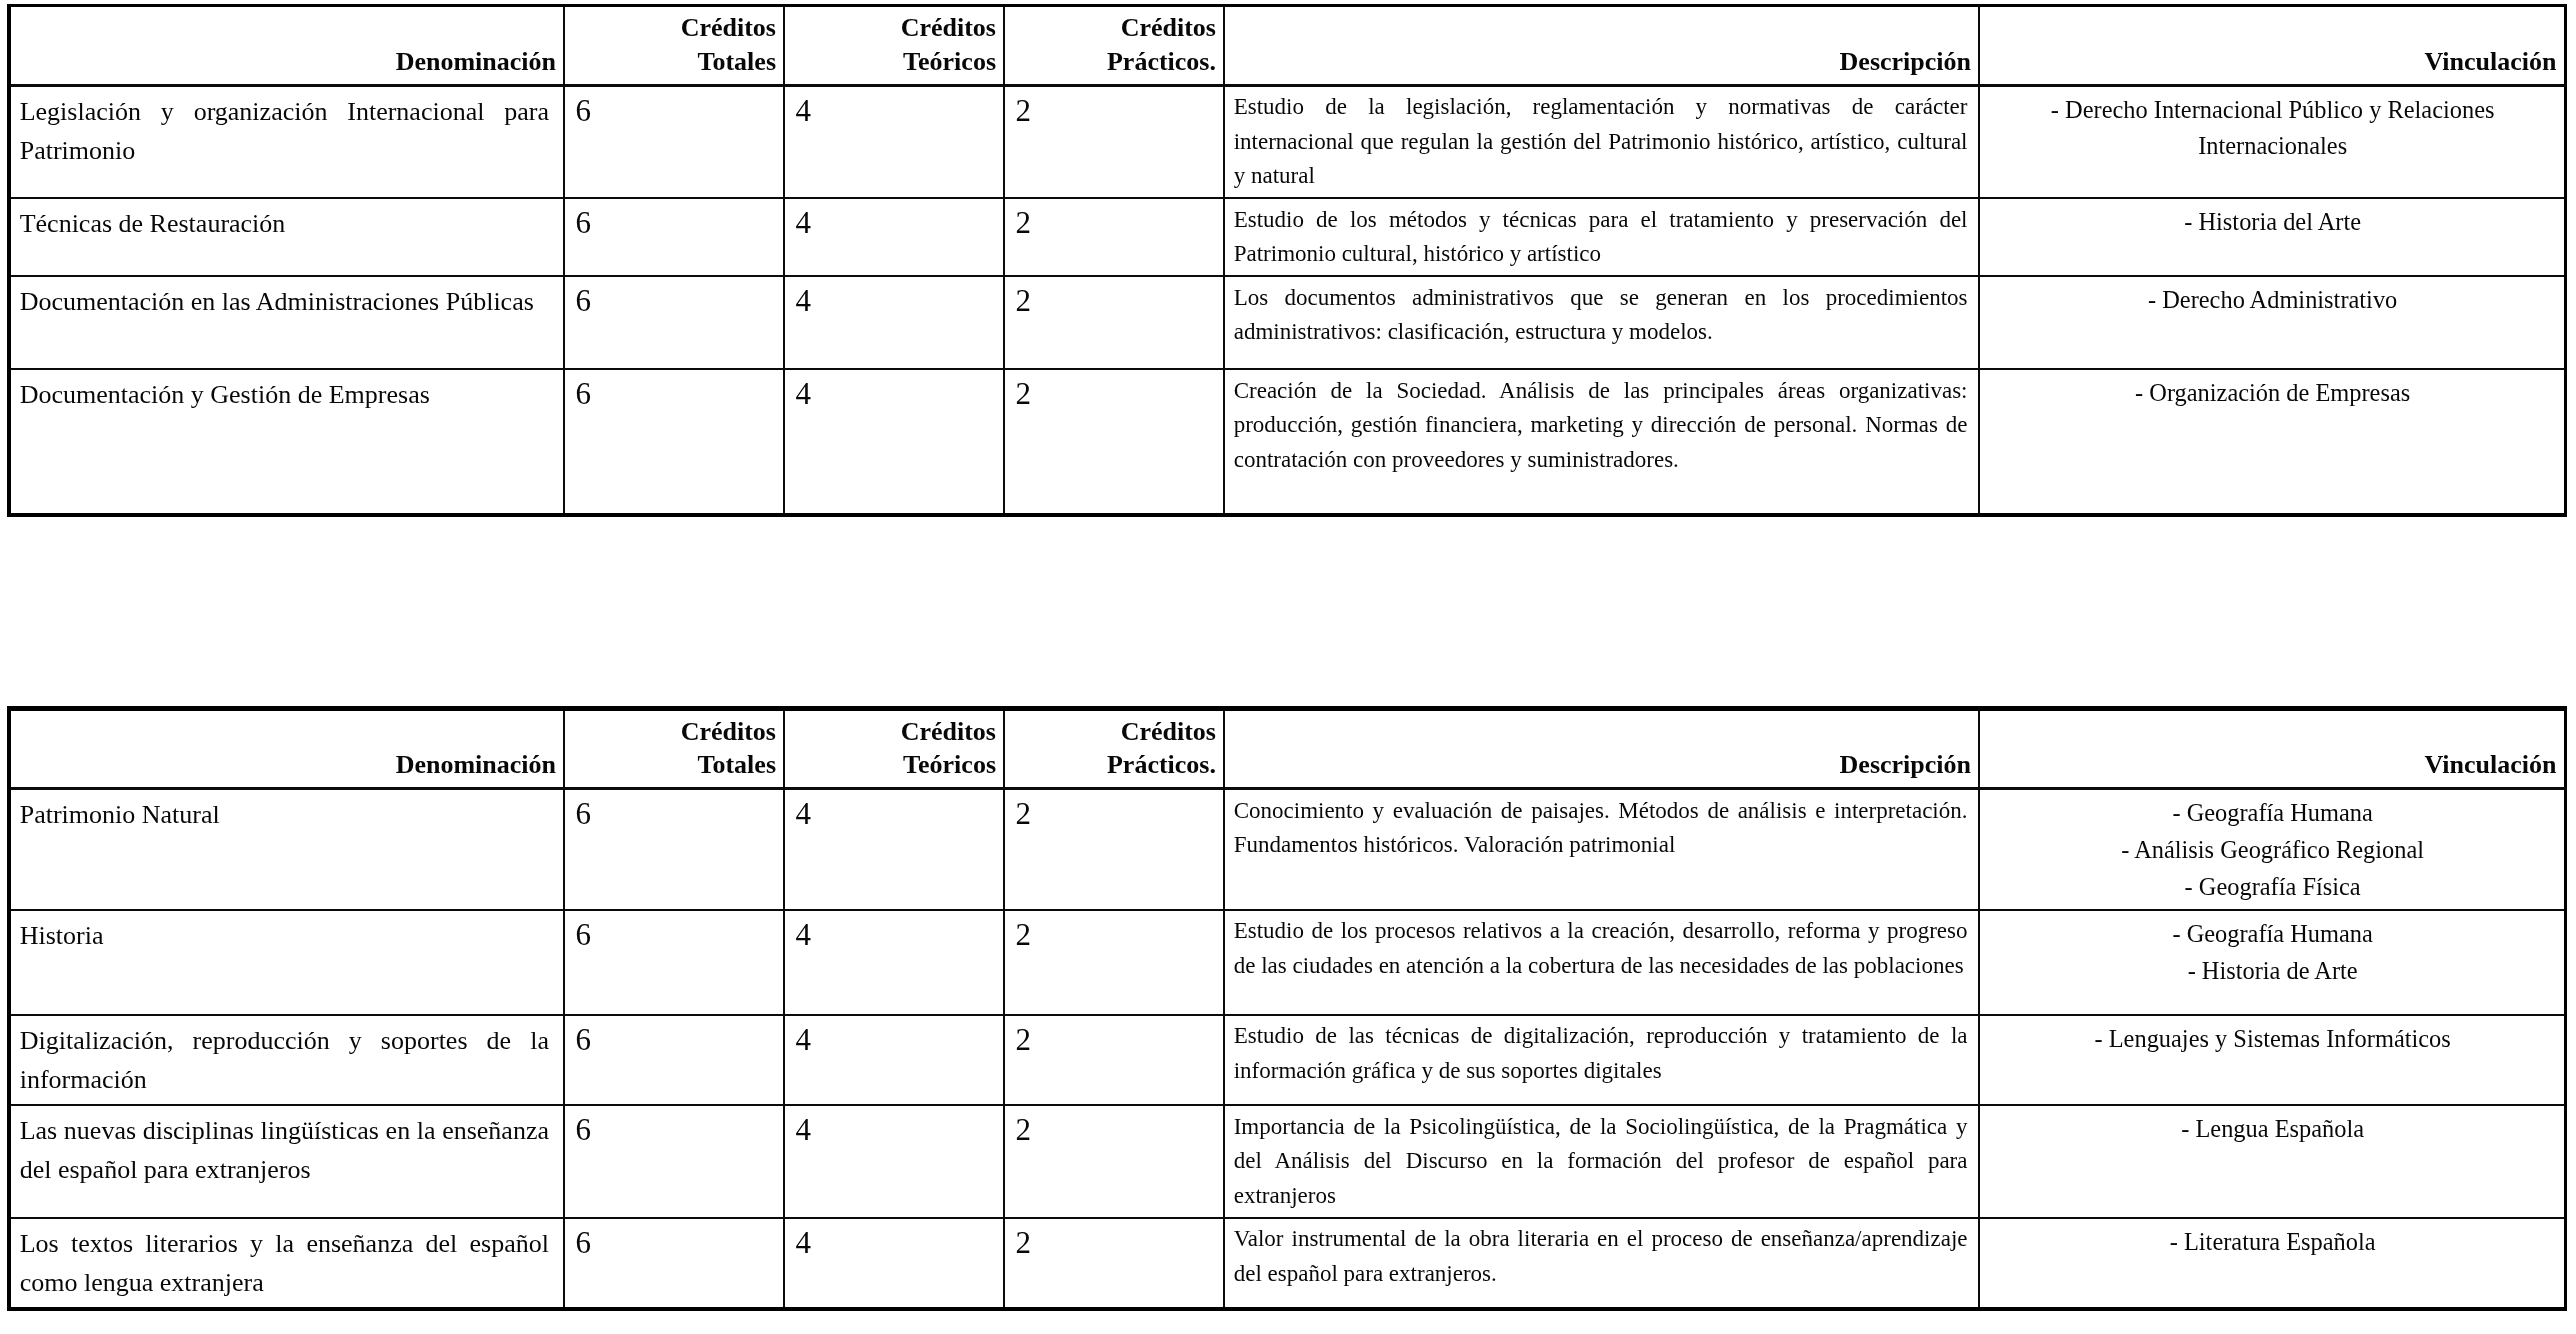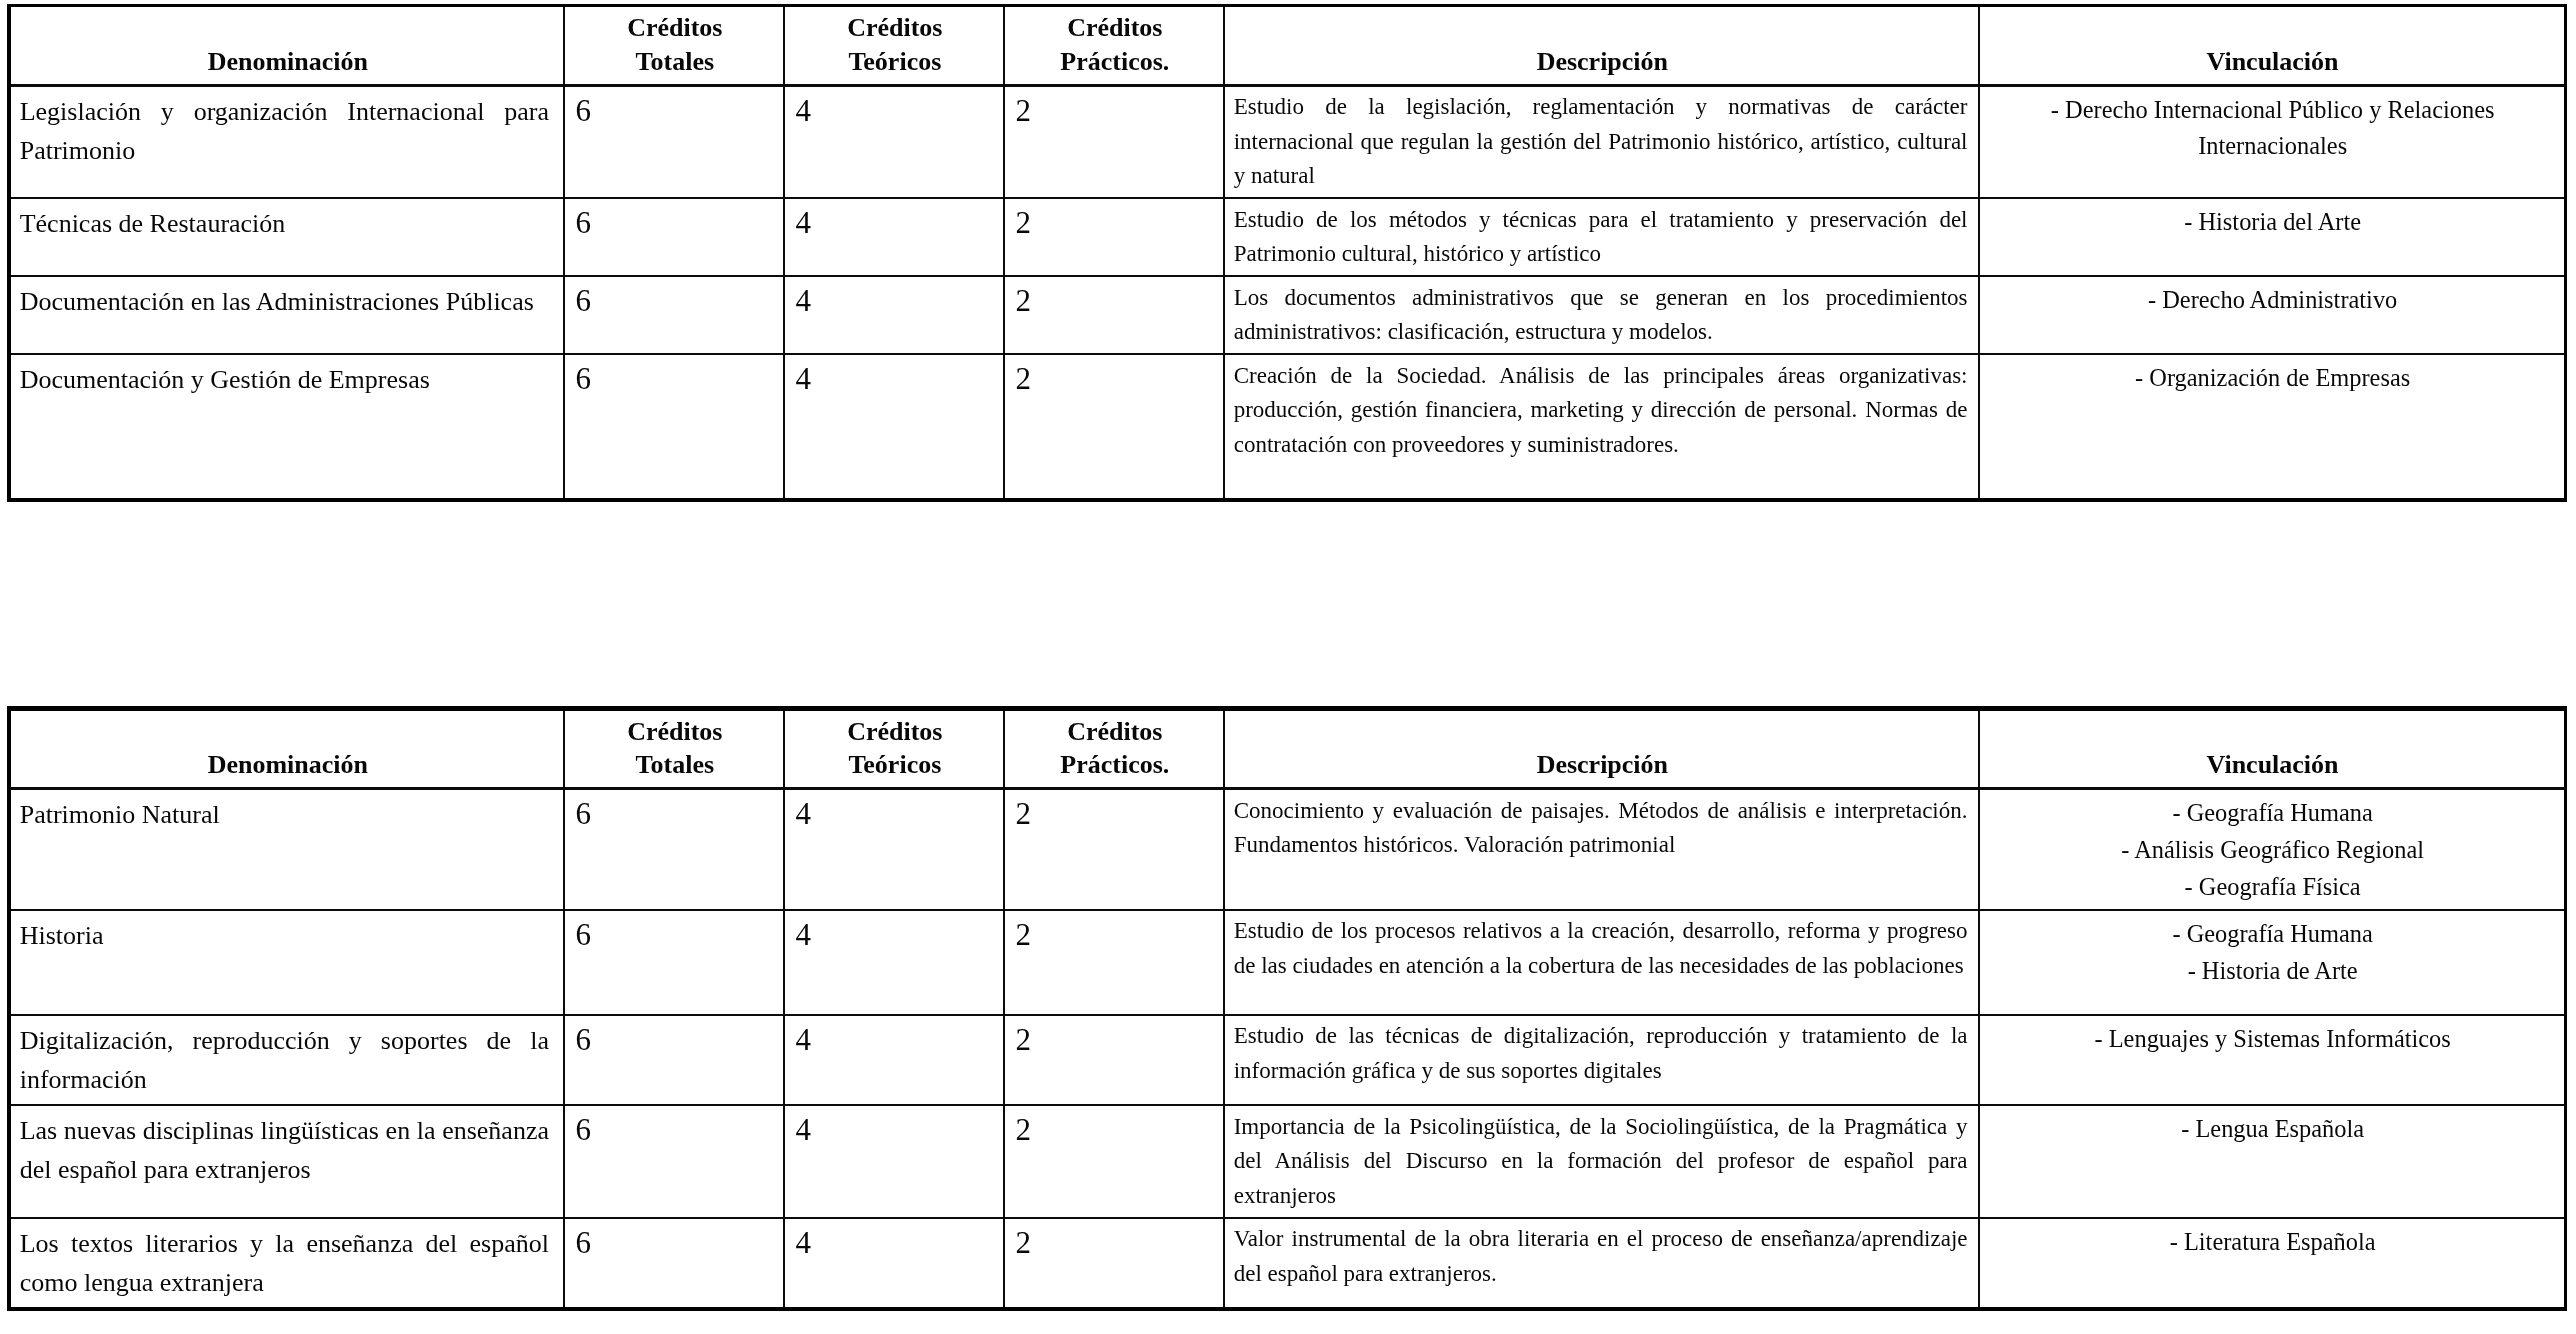--- a/index.html
+++ b/index.html
@@ -21,21 +21,21 @@
   }
   #table2 table.scan{border-top-width:5.2px;}
   th,td{
     border:2.6px solid #0d0d0d;
     overflow:hidden;
   }
   thead th{
     font-weight:bold;
     font-size:26px;
     line-height:1.3;
-    text-align:center;
+    text-align:right;
     vertical-align:bottom;
     white-space:pre-line;
     padding:3.5px 7px 5.2px 8.7px;
     border-bottom-width:3.5px;
   }
   td.den{
     font-size:26px;line-height:1.5;
     vertical-align:top;text-align:justify;
     padding:5.2px 14px 5.2px 8.7px;
   }
@@ -95,21 +95,21 @@
         <td class="vinc">- Derecho Internacional Público y Relaciones Internacionales</td>
       </tr>
       <tr style="height:66px">
         <td class="den">Técnicas de Restauración</td>
         <td class="num">6</td>
         <td class="num">4</td>
         <td class="num">2</td>
         <td class="desc">Estudio de los métodos y técnicas para el tratamiento y preservación del Patrimonio cultural, histórico y artístico</td>
         <td class="vinc">- Historia del Arte</td>
       </tr>
-      <tr style="height:78px">
+      <tr style="height:93px">
         <td class="den">Documentación en las Administraciones Públicas</td>
         <td class="num">6</td>
         <td class="num">4</td>
         <td class="num">2</td>
         <td class="desc">Los documentos administrativos que se generan en los procedimientos administrativos: clasificación, estructura y modelos.</td>
         <td class="vinc">- Derecho Administrativo</td>
       </tr>
       <tr style="height:146px">
         <td class="den">Documentación y Gestión de Empresas</td>
         <td class="num">6</td>

